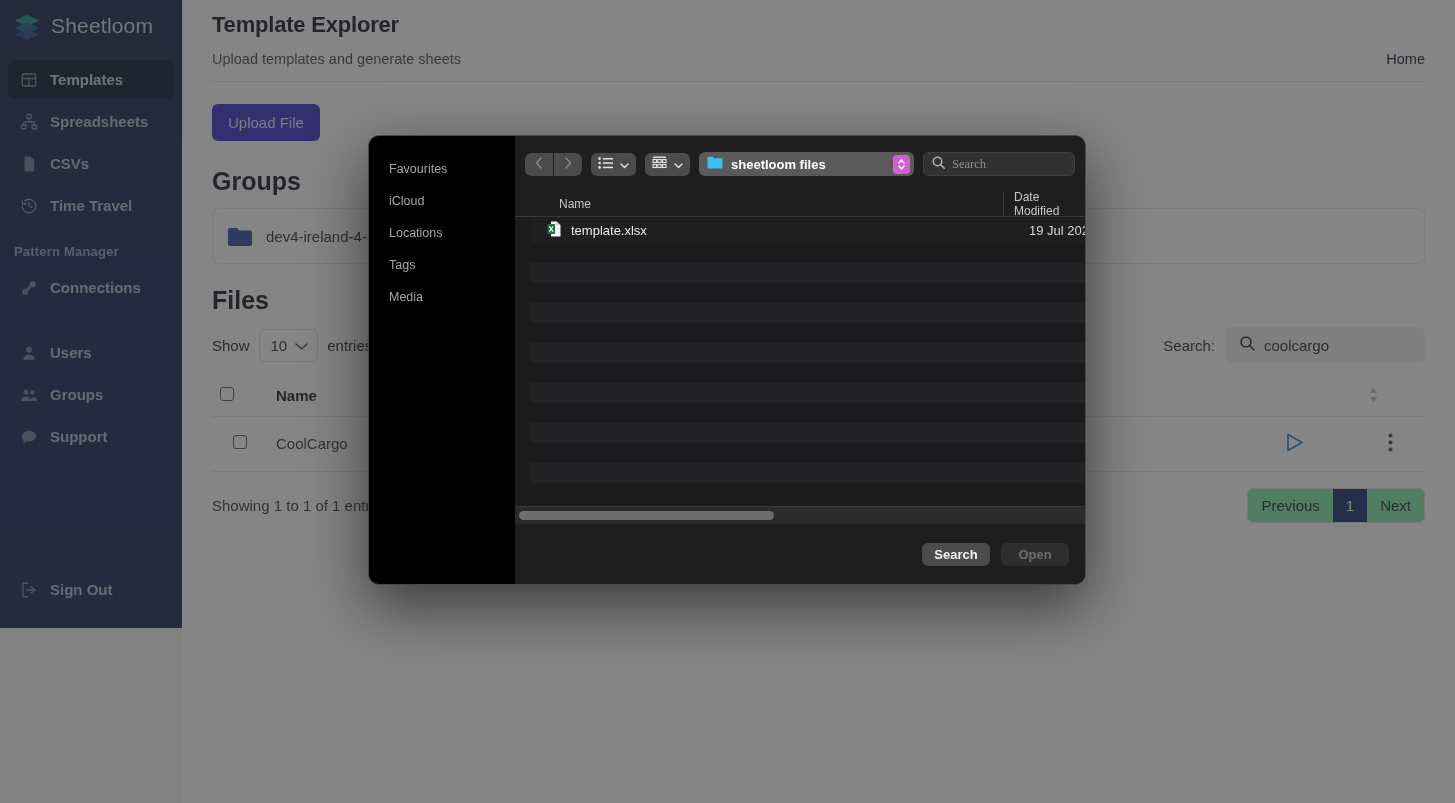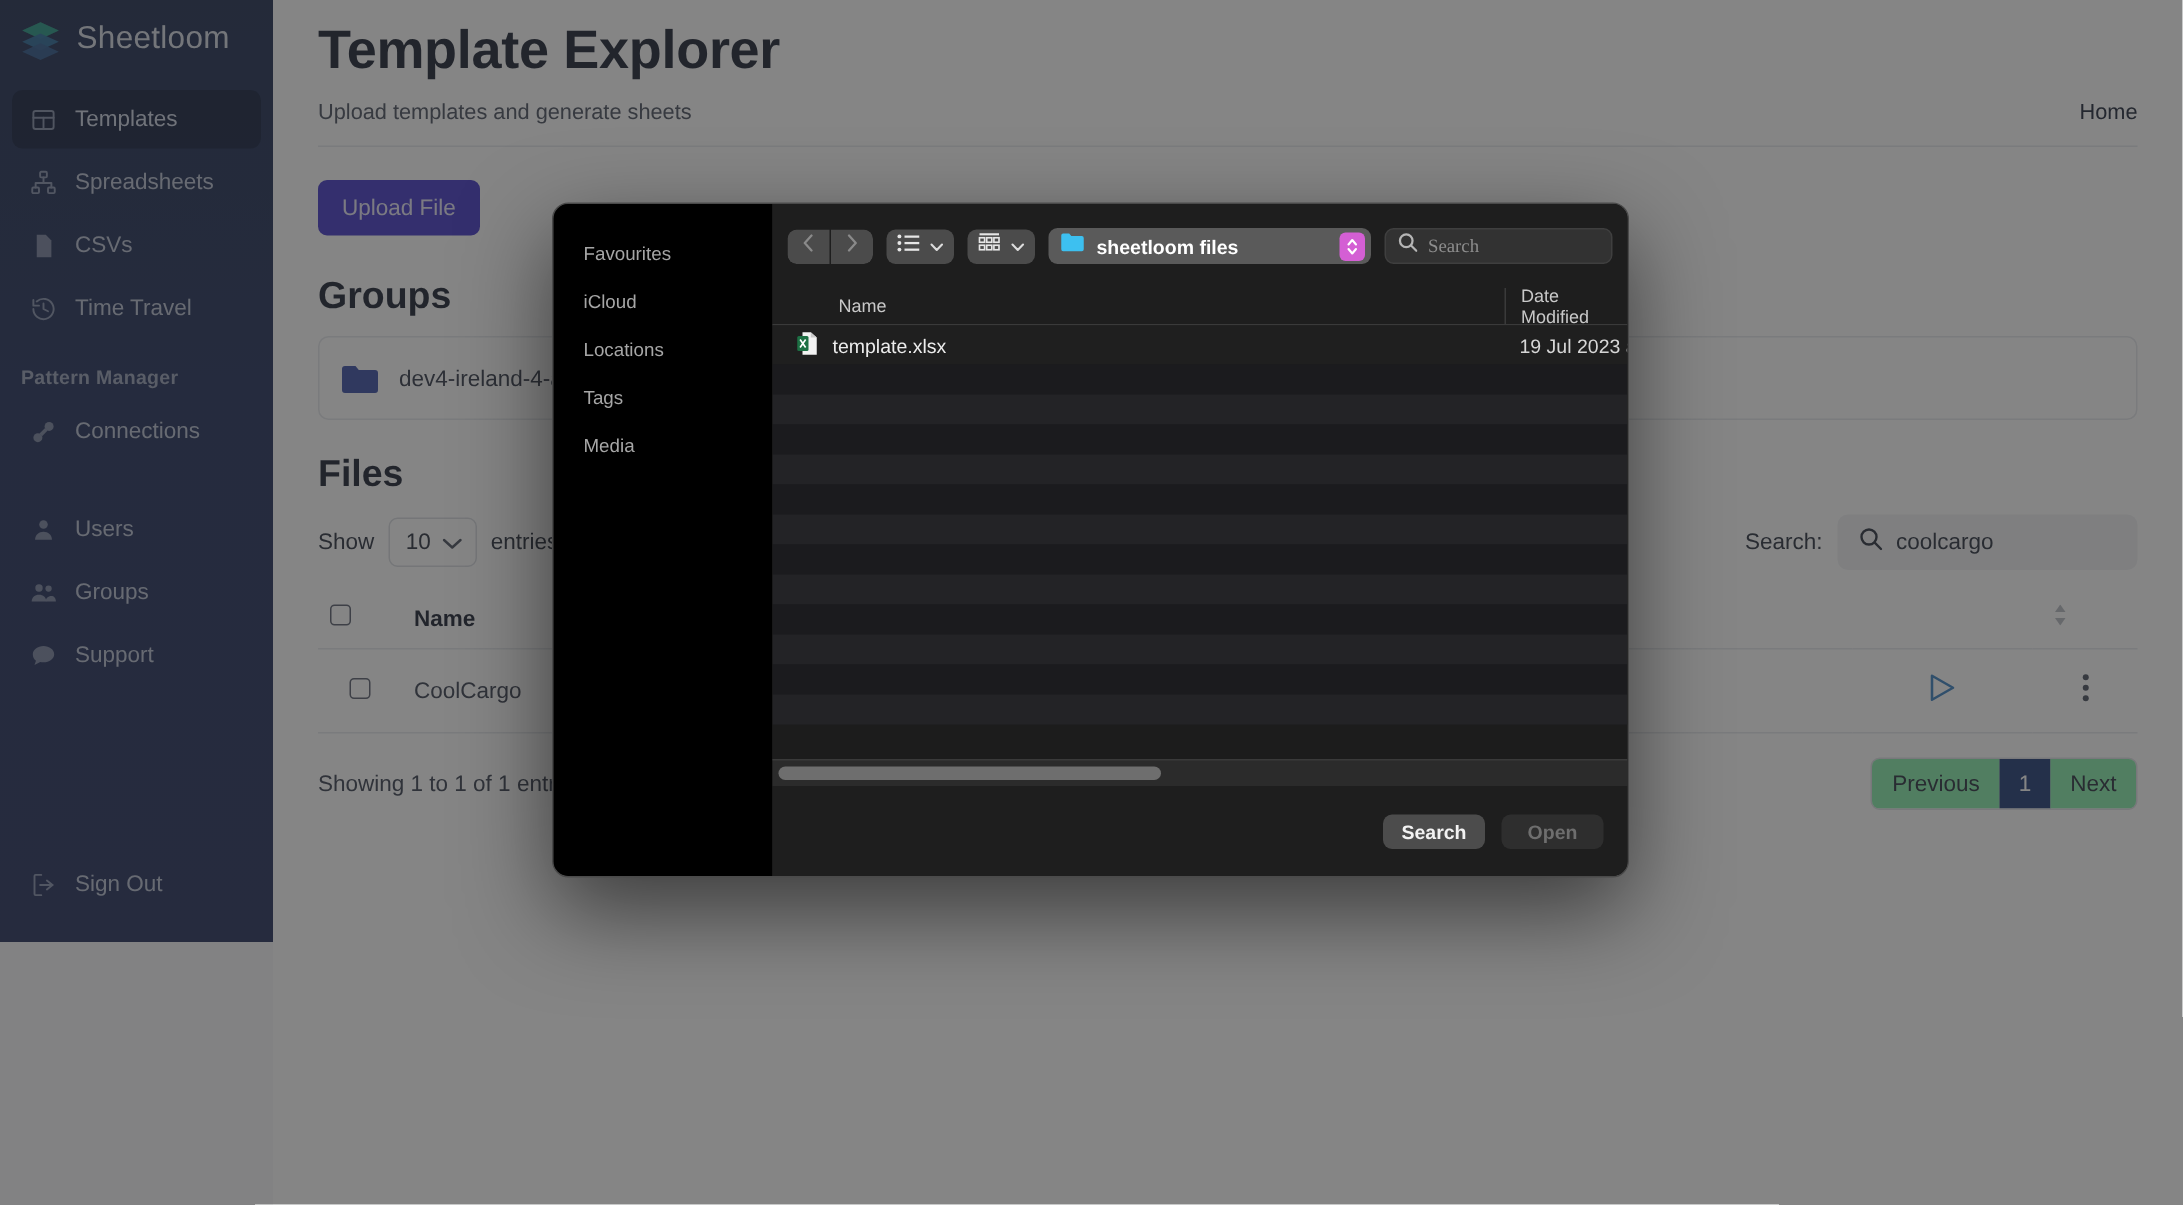--- a/index.html
+++ b/index.html
@@ -24,41 +24,42 @@
   .brand-logo { width: 30px; height: 30px; flex: 0 0 30px; }
   .brand-name { font-size: 21px; color: #d7dce6; letter-spacing: .2px; }
 
   .nav { margin-top: 8px; }
   .nav-item {
     display: flex; align-items: center; gap: 12px;
     height: 39px; margin: 3px 8px; padding: 0 12px;
     border-radius: 7px;
     font-size: 15px; color: #b9c1d3;
     cursor: pointer;
+    font-weight: bold;
   }
   .nav-item.active { background: rgba(10,20,45,.55); color: #cfd6e5; }
   .nav-ico { width: 18px; height: 18px; flex: 0 0 18px; display: block; opacity: .85; }
   .nav-ico svg { display:block; width: 18px; height: 18px; fill: none; stroke: #9aa4bd; stroke-width: 1.7; stroke-linecap: round; stroke-linejoin: round; }
   .nav-ico svg.solid { fill: #8b95b0; stroke: none; }
 
   .nav-section {
     font-size: 13px; font-weight: bold; color: #9aa3ba;
     padding: 16px 0 6px 14px; letter-spacing: .2px;
   }
   .nav-gap { height: 20px; }
   .signout { position: absolute; left: 0; bottom: 16px; width: 182px; }
 
   
   .page {
     position: absolute; left: 182px; top: 0;
     width: 1273px; height: 803px;
     background: #ffffff;
     padding: 0 30px;
   }
-  .page-title { font-size: 36px; font-weight: bold; color: #1b2232; padding-top: 12px; letter-spacing: -.2px; }
+  .page-title { font-size: 22px; font-weight: bold; color: #1b2232; padding-top: 12px; letter-spacing: -.2px; }
   .sub-row { display: flex; align-items: baseline; justify-content: space-between; padding-top: 13px; padding-bottom: 14px; border-bottom: 1px solid #e6e8ec; }
   .subtitle { font-size: 14.5px; color: #4a5160; }
   .breadcrumb { font-size: 14.5px; color: #20283a; }
 
   .btn-upload {
     display: inline-block; margin-top: 22px;
     background: #4338ca; color: #e7e6f7;
     font-size: 15px; padding: 10px 16px; border: none; border-radius: 6px;
     cursor: pointer;
   }
@@ -162,21 +163,21 @@
   .mac-search input::placeholder { color: #8d8d8d; }
 
   .list-head {
     height: 25px; display: flex; align-items: center;
     background: #1e1e1e; border-bottom: 1px solid #3a3a3a; font-size: 12px; color: #c8c8c8;
     flex: 0 0 25px;
   }
   .lh-name { width: 488px; flex: 0 0 488px; padding-left: 44px; }
   .lh-date { flex: 1; padding-left: 10px; border-left: 1px solid #3a3a3a; height: 100%; display: flex; align-items: center; }
 
-  .list-body { flex: 1; overflow: hidden; position: relative; background: #1c1c1c; }
+  .list-body { flex: 1; overflow: hidden; position: relative; background: #1c1c1c; padding-left: 16px; }
   .frow { height: 20px; display: flex; align-items: center; }
   .frow.alt { background: #232326; }
   .frow.dark { background: #1b1b1e; }
   .frow-sel { height: 26px; display:flex; align-items:center; background: #1f1f1f; }
   .fname { width: 488px; flex: 0 0 488px; padding-left: 16px; display:flex; align-items:center; gap: 10px; font-size: 13px; color: #ececec; }
   .fdate { flex: 1; font-size: 13px; color: #d6d6d6; padding-left: 10px; white-space: nowrap; overflow: hidden; }
 
   .hscroll-track { height: 18px; background: #2b2b2b; border-top: 1px solid #3a3a3a; display: flex; align-items: center; padding: 0 4px; flex: 0 0 18px; }
   .hscroll-thumb { height: 9px; width: 255px; background: #6e6e6e; border-radius: 5px; }
 

